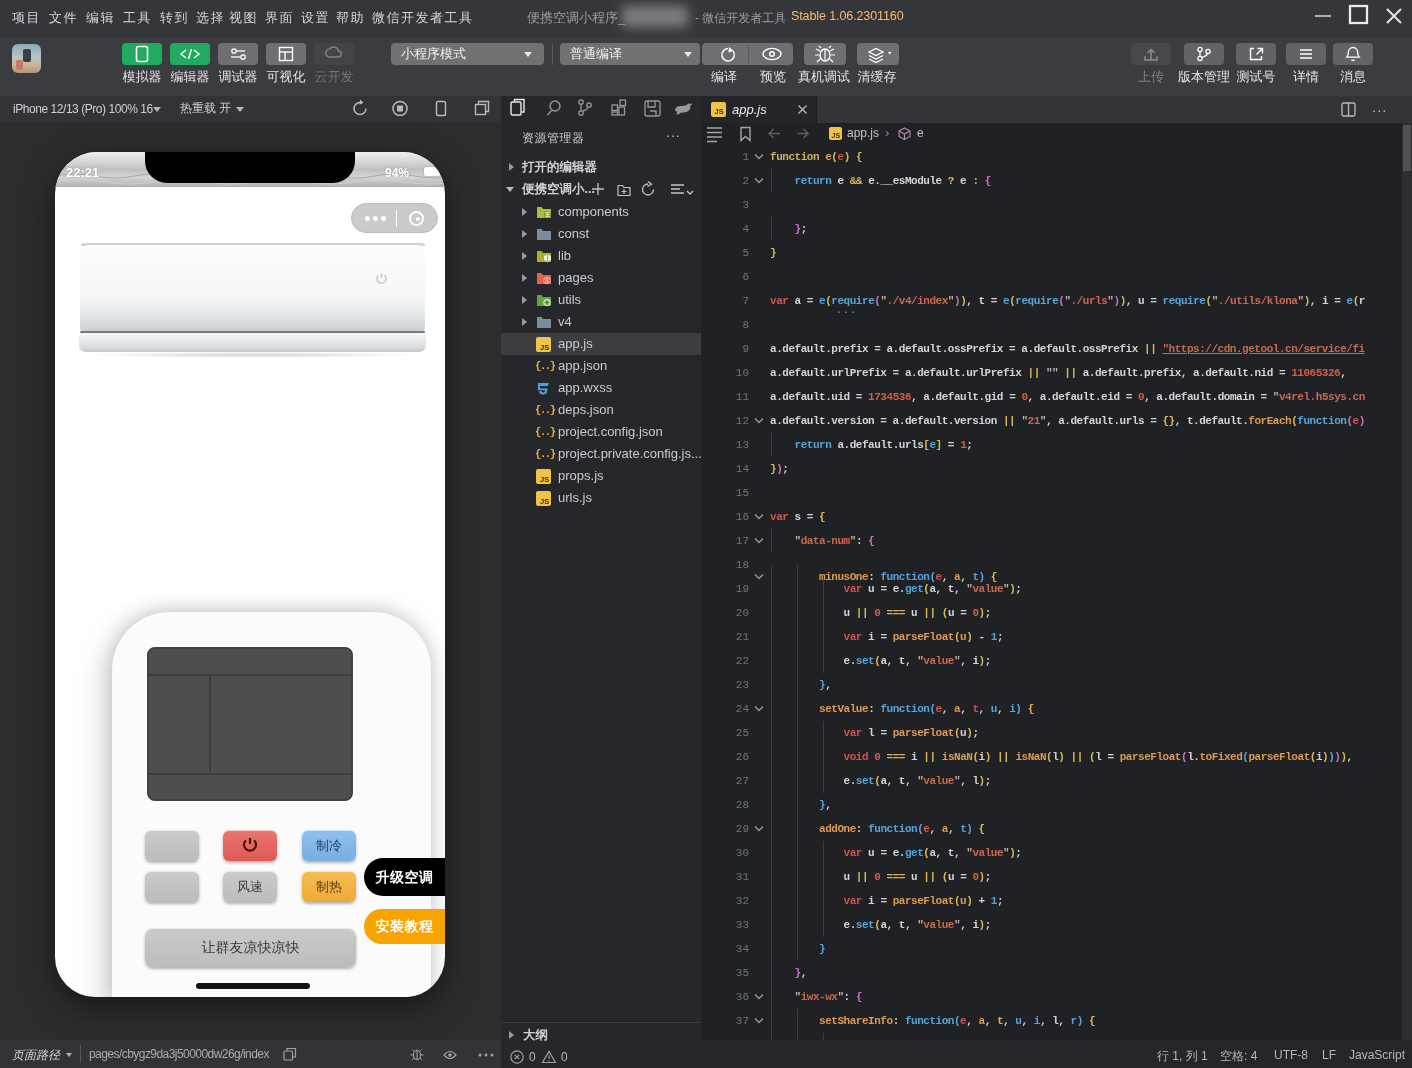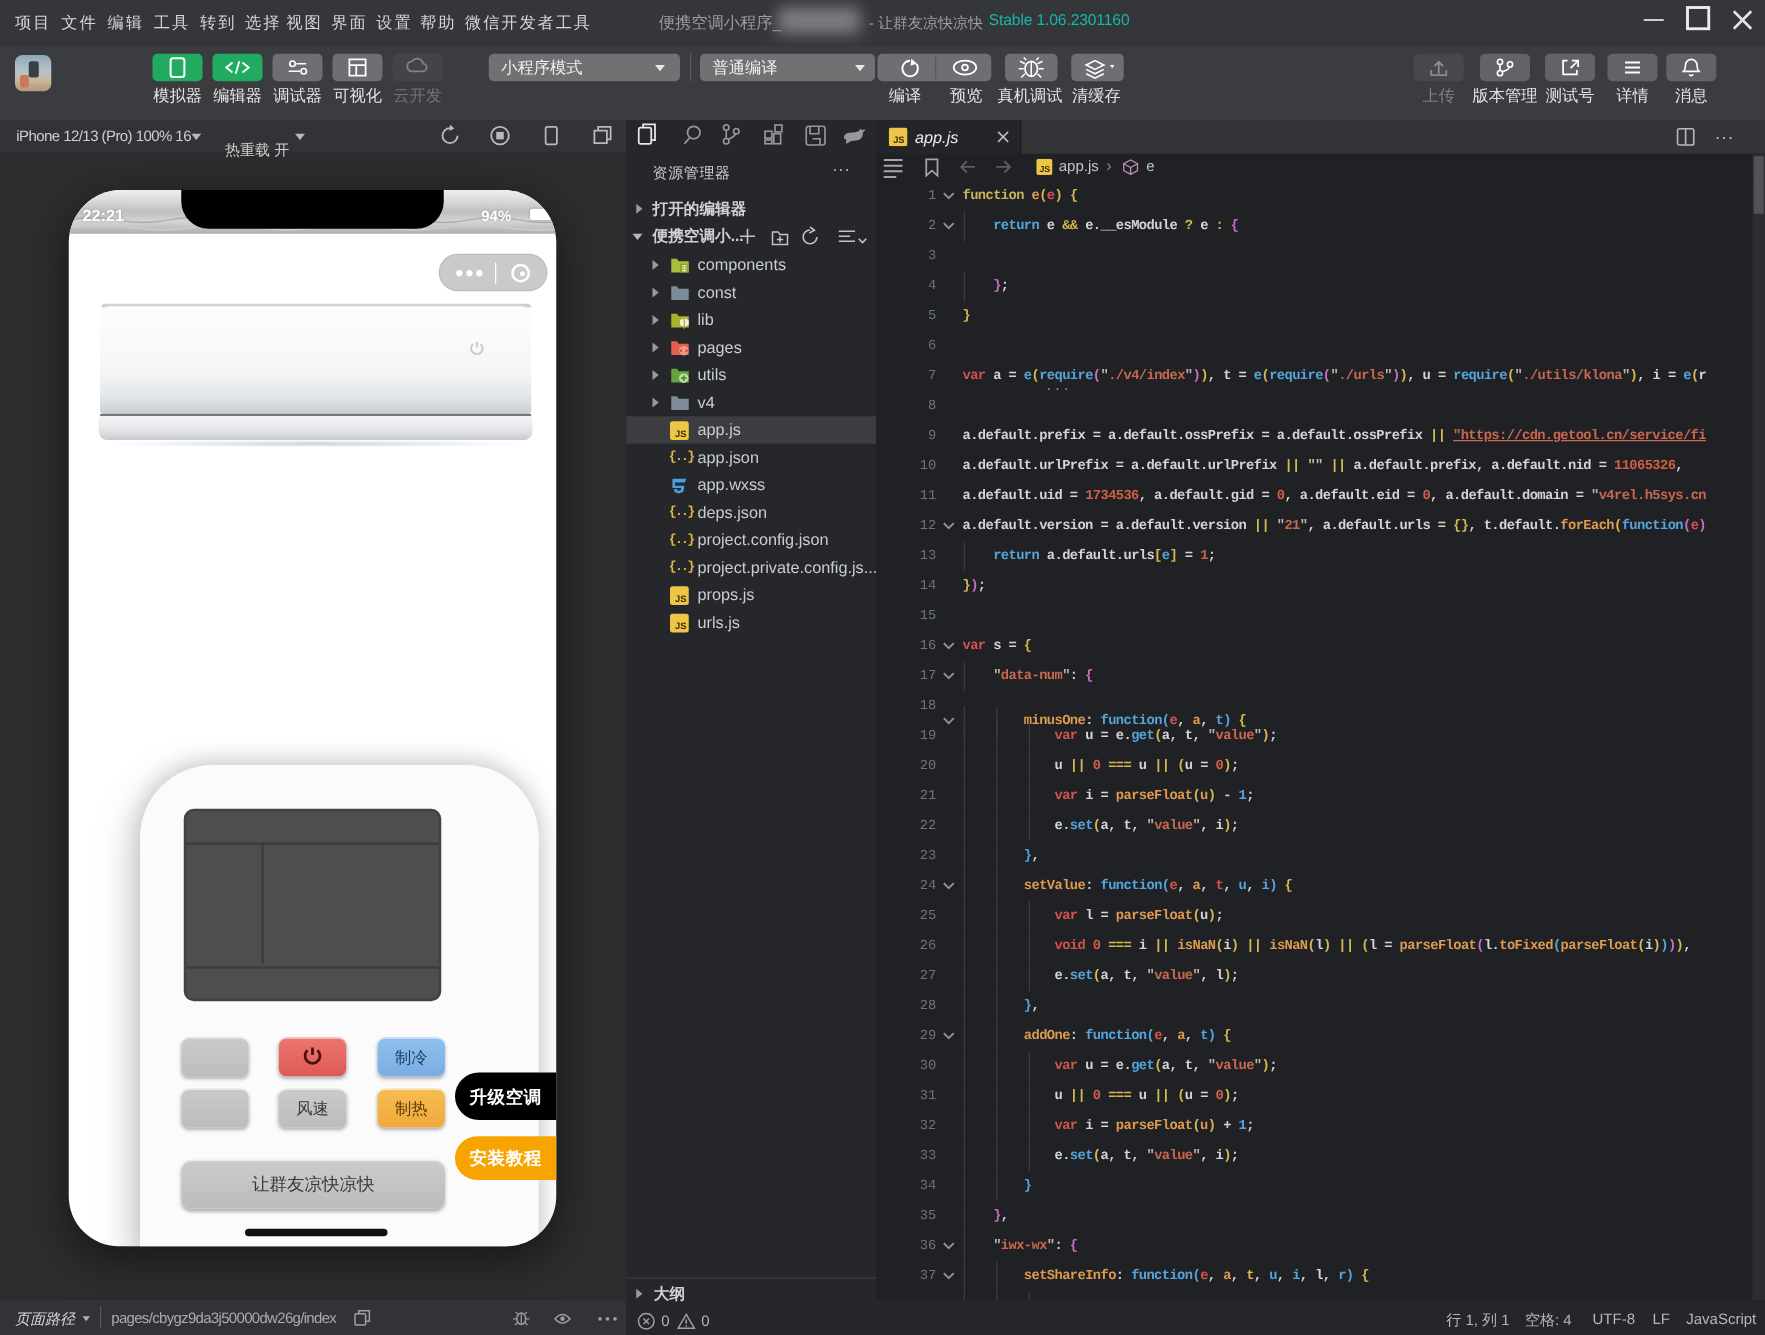--- a/index.html
+++ b/index.html
@@ -55,22 +55,22 @@
   <div class="menu" style="left:123px">工具</div>
   <div class="menu" style="left:160px">转到</div>
   <div class="menu" style="left:196px">选择</div>
   <div class="menu" style="left:229px">视图</div>
   <div class="menu" style="left:265px">界面</div>
   <div class="menu" style="left:301px">设置</div>
   <div class="menu" style="left:336px">帮助</div>
   <div class="menu" style="left:372px">微信开发者工具</div>
   <div id="wintitle">便携空调小程序_</div>
   <div class="blurbox"></div>
-  <div id="wintitle2" style="position:absolute;top:10px;left:695px;font-size:12px;color:#9d9da0;">- 让群友凉快凉快</div>
-  <div style="position:absolute;top:9px;left:791px;font-size:12.5px;color:#14b8a6;letter-spacing:-0.1px;">Stable 1.06.2301160</div>
+  <div id="wintitle2" style="position:absolute;top:10px;left:695px;font-size:12px;color:#9d9da0;">- 微信开发者工具</div>
+  <div style="position:absolute;top:9px;left:791px;font-size:12.5px;color:#fdba74;letter-spacing:-0.1px;">Stable 1.06.2301160</div>
   <svg class="abs" style="left:1310px;top:0" width="100" height="34">
     <line x1="5" y1="16" x2="21" y2="16" stroke="#cdcdcd" stroke-width="1.6"></line>
     <rect x="40" y="6" width="17" height="17" fill="none" stroke="#ececec" stroke-width="2.3"></rect>
     <path d="M77 9 L91 23 M91 9 L77 23" stroke="#e4e4e4" stroke-width="2.1" fill="none"></path>
   </svg>
 </div>
 
 <div id="toolbar">
   <div class="abs" style="left:12px;top:7px;width:29px;height:29px;border-radius:6px;background:linear-gradient(180deg,#8fa8b8 0%,#b8c4c8 45%,#c8b89a 70%,#b09878 100%);overflow:hidden;">
     <div class="abs" style="left:11px;top:5px;width:8px;height:13px;background:#3a3f45;border-radius:2px;"></div>
@@ -188,21 +188,21 @@
           <path d="M18.5 16.5 a1.6 1.6 0 0 0 3 0" fill="none" stroke="#fff" stroke-width="1.3"></path>
         </svg>
   </div>
       <div class="tlabel" style="left:1313px">消息</div>
 </div>
 
 <div id="sim">
   <div id="simhead">
     <div class="abs" style="left:13px;top:6px;font-size:12px;letter-spacing:-0.45px;">iPhone 12/13 (Pro) 100% 16</div>
     <div class="caret" style="left:153px;top:11px;border-top-color:#b9b9b9;"></div>
-    <div class="abs" style="left:180px;top:16px;font-size:12px;">热重载 开</div>
+    <div class="abs" style="left:180px;top:4px;font-size:12px;">热重载 开</div>
     <div class="caret" style="left:236px;top:11px;border-top-color:#b9b9b9;"></div>
     <svg class="abs" style="left:340px;top:0;" width="160" height="26">
       <path d="M20 6.5 a6 6 0 1 0 6 6" fill="none" stroke="#b9babc" stroke-width="1.5"></path>
           <path d="M20 3.5 L23.5 6.7 L19.5 8.8" fill="#b9babc"></path>
       <circle cx="60" cy="12.5" r="7" fill="none" stroke="#b9babc" stroke-width="1.5"></circle>
           <rect x="57" y="9.5" width="6" height="6" fill="#b9babc"></rect>
       <rect x="96.5" y="5.5" width="9" height="14" rx="1.5" fill="none" stroke="#b9babc" stroke-width="1.4"></rect>
       <rect x="135.5" y="8.5" width="10" height="10" fill="none" stroke="#b9babc" stroke-width="1.4"></rect>
           <path d="M138.5 8.5 L138.5 5.5 L148.5 5.5 L148.5 15.5 L145.5 15.5" fill="none" stroke="#b9babc" stroke-width="1.4"></path>
     </svg>

